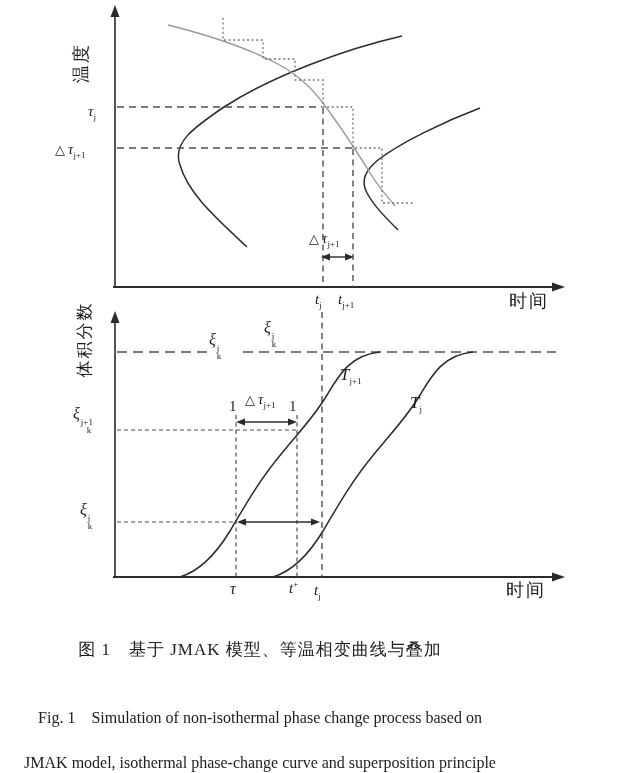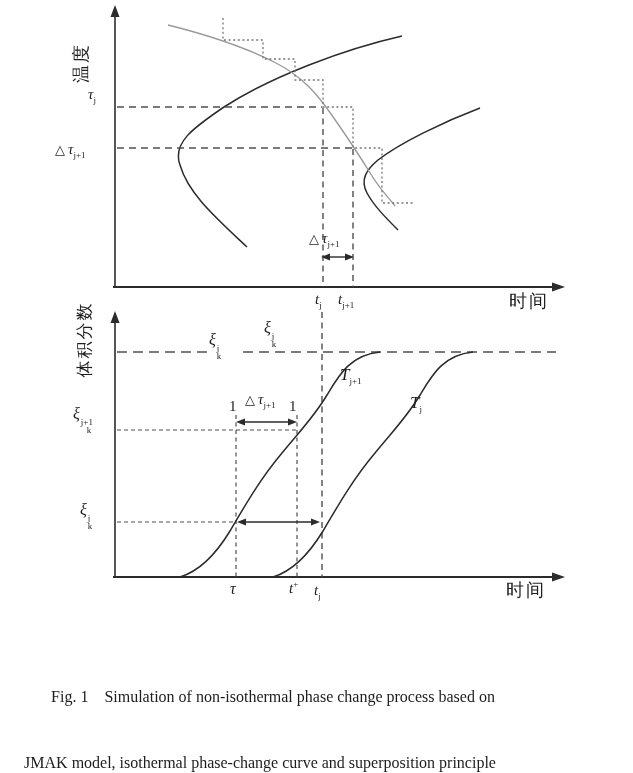--- a/index.html
+++ b/index.html
@@ -79,21 +79,21 @@
     <path d="M273,577 C293,571 309,554 323,531 C340,502 354,478 375,453 C392,432 407,417 420,395 C432,375 443,355 473,352" stroke="#2b2b2b" stroke-width="1.5" fill="none"></path>
   </svg>
 
   <div class="rot-box" style="left:46px;top:28px;width:70px;height:70px;">
     <span class="rot cjk">温度</span>
   </div>
   <div class="rot-box" style="left:42px;top:297px;width:84px;height:84px;">
     <span class="rot cjk" style="font-size:17px;">体积分数</span>
   </div>
 
-  <div class="lbl ital" style="left:88px;top:85px;"><span>τ</span><span class="sub">j</span></div>
+  <div class="lbl ital" style="left:88px;top:102px;"><span>τ</span><span class="sub">j</span></div>
 
   <div class="lbl ital" style="left:55px;top:140px;"><span class="tri">△</span><span>τ</span><span class="sub">j+1</span></div>
 
   <div class="lbl ital" style="left:309px;top:229px;"><span class="tri">△</span><span>τ</span><span class="sub">j+1</span></div>
 
   <div class="lbl ital" style="left:315px;top:290px;"><span>t</span><span class="sub">j</span></div>
 
   <div class="lbl ital" style="left:338px;top:290px;"><span>t</span><span class="sub">j+1</span></div>
 
   <div class="lbl cjk" style="left:509px;top:292px;">时间</div>
@@ -128,16 +128,17 @@
       </span></div>
 
   <div class="lbl ital" style="left:230px;top:580px;font-size:16px;">τ</div>
 
   <div class="lbl ital" style="left:289px;top:575px;"><span>t</span><span class="sup">+</span></div>
 
   <div class="lbl ital" style="left:314px;top:581px;"><span>t</span><span class="sub">j</span></div>
 
   <div class="lbl cjk" style="left:506px;top:581px;">时间</div>
 
-  <div class="cap cap-en" style="top:687px;padding-left:13px;">Fig. 1　Simulation of non-isothermal phase change process based on</div>
+  <div class="cap cap-zh" style="top:638px;">图 1　基于 JMAK 模型、等温相变曲线与叠加</div>
+  <div class="cap cap-en" style="top:708px;">Fig. 1　Simulation of non-isothermal phase change process based on</div>
   <div class="cap cap-en" style="top:754px;">JMAK model, isothermal phase-change curve and superposition principle</div>
 
 </div>
 
 </body></html>

